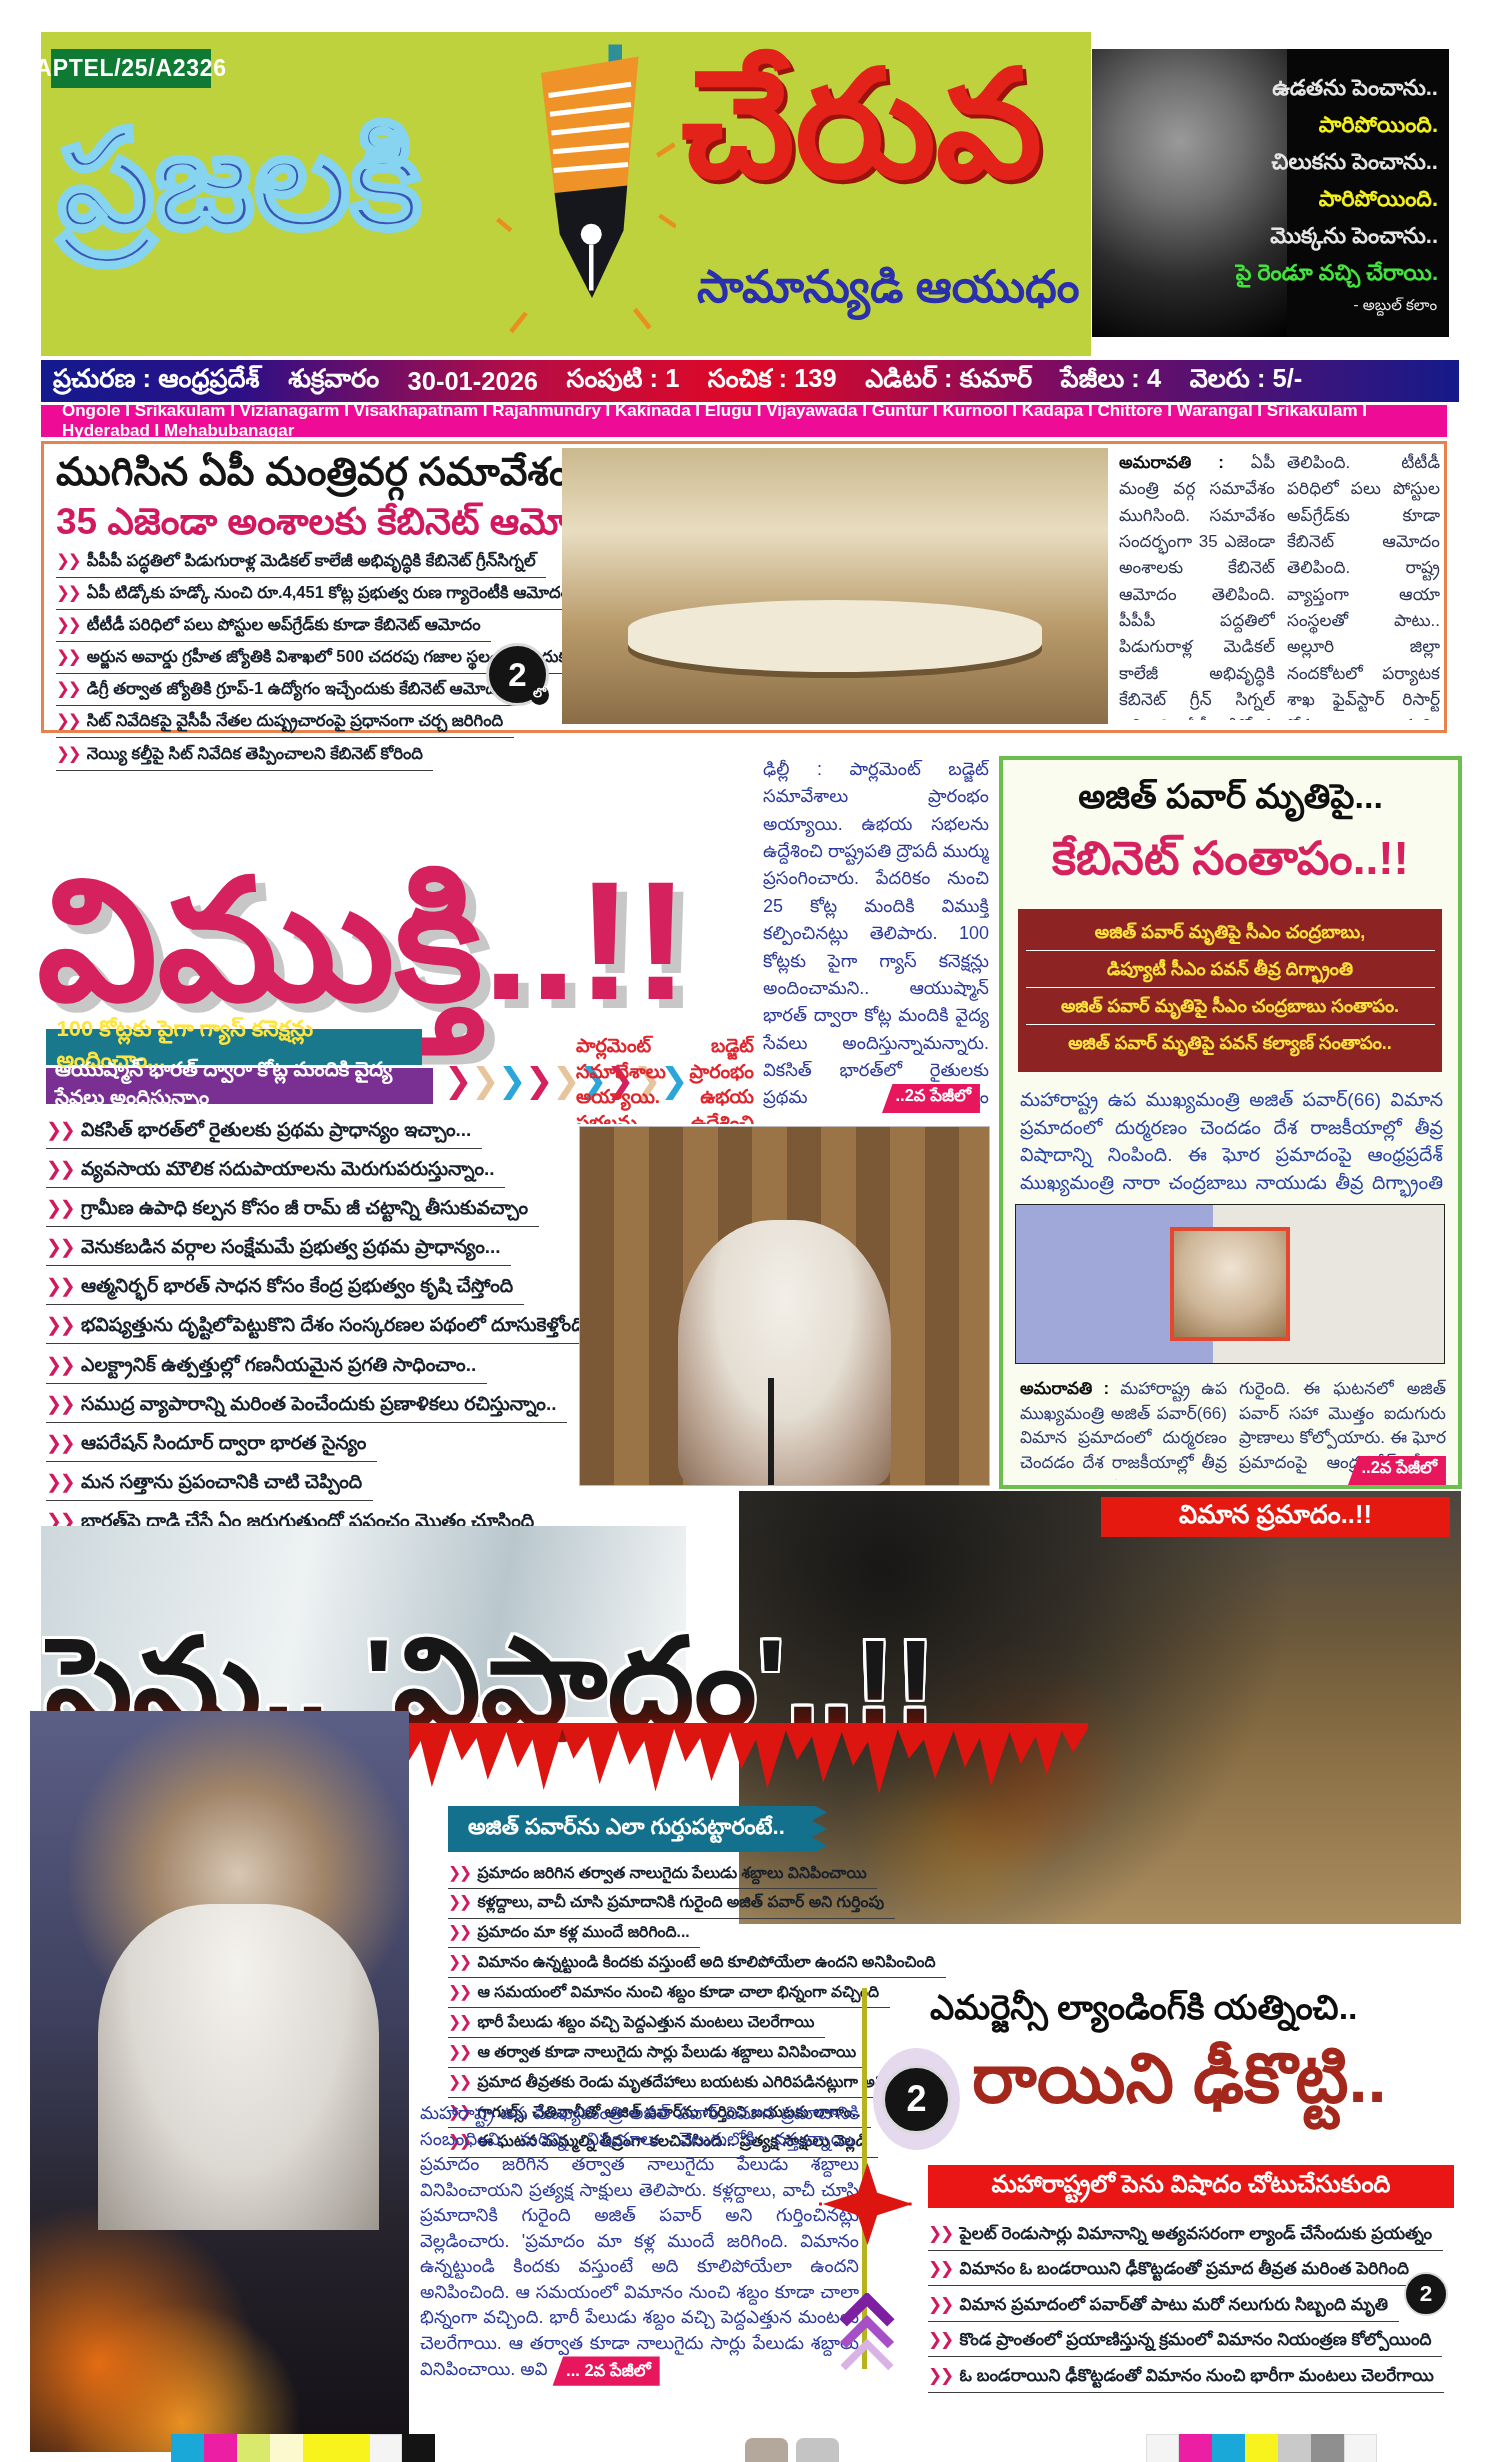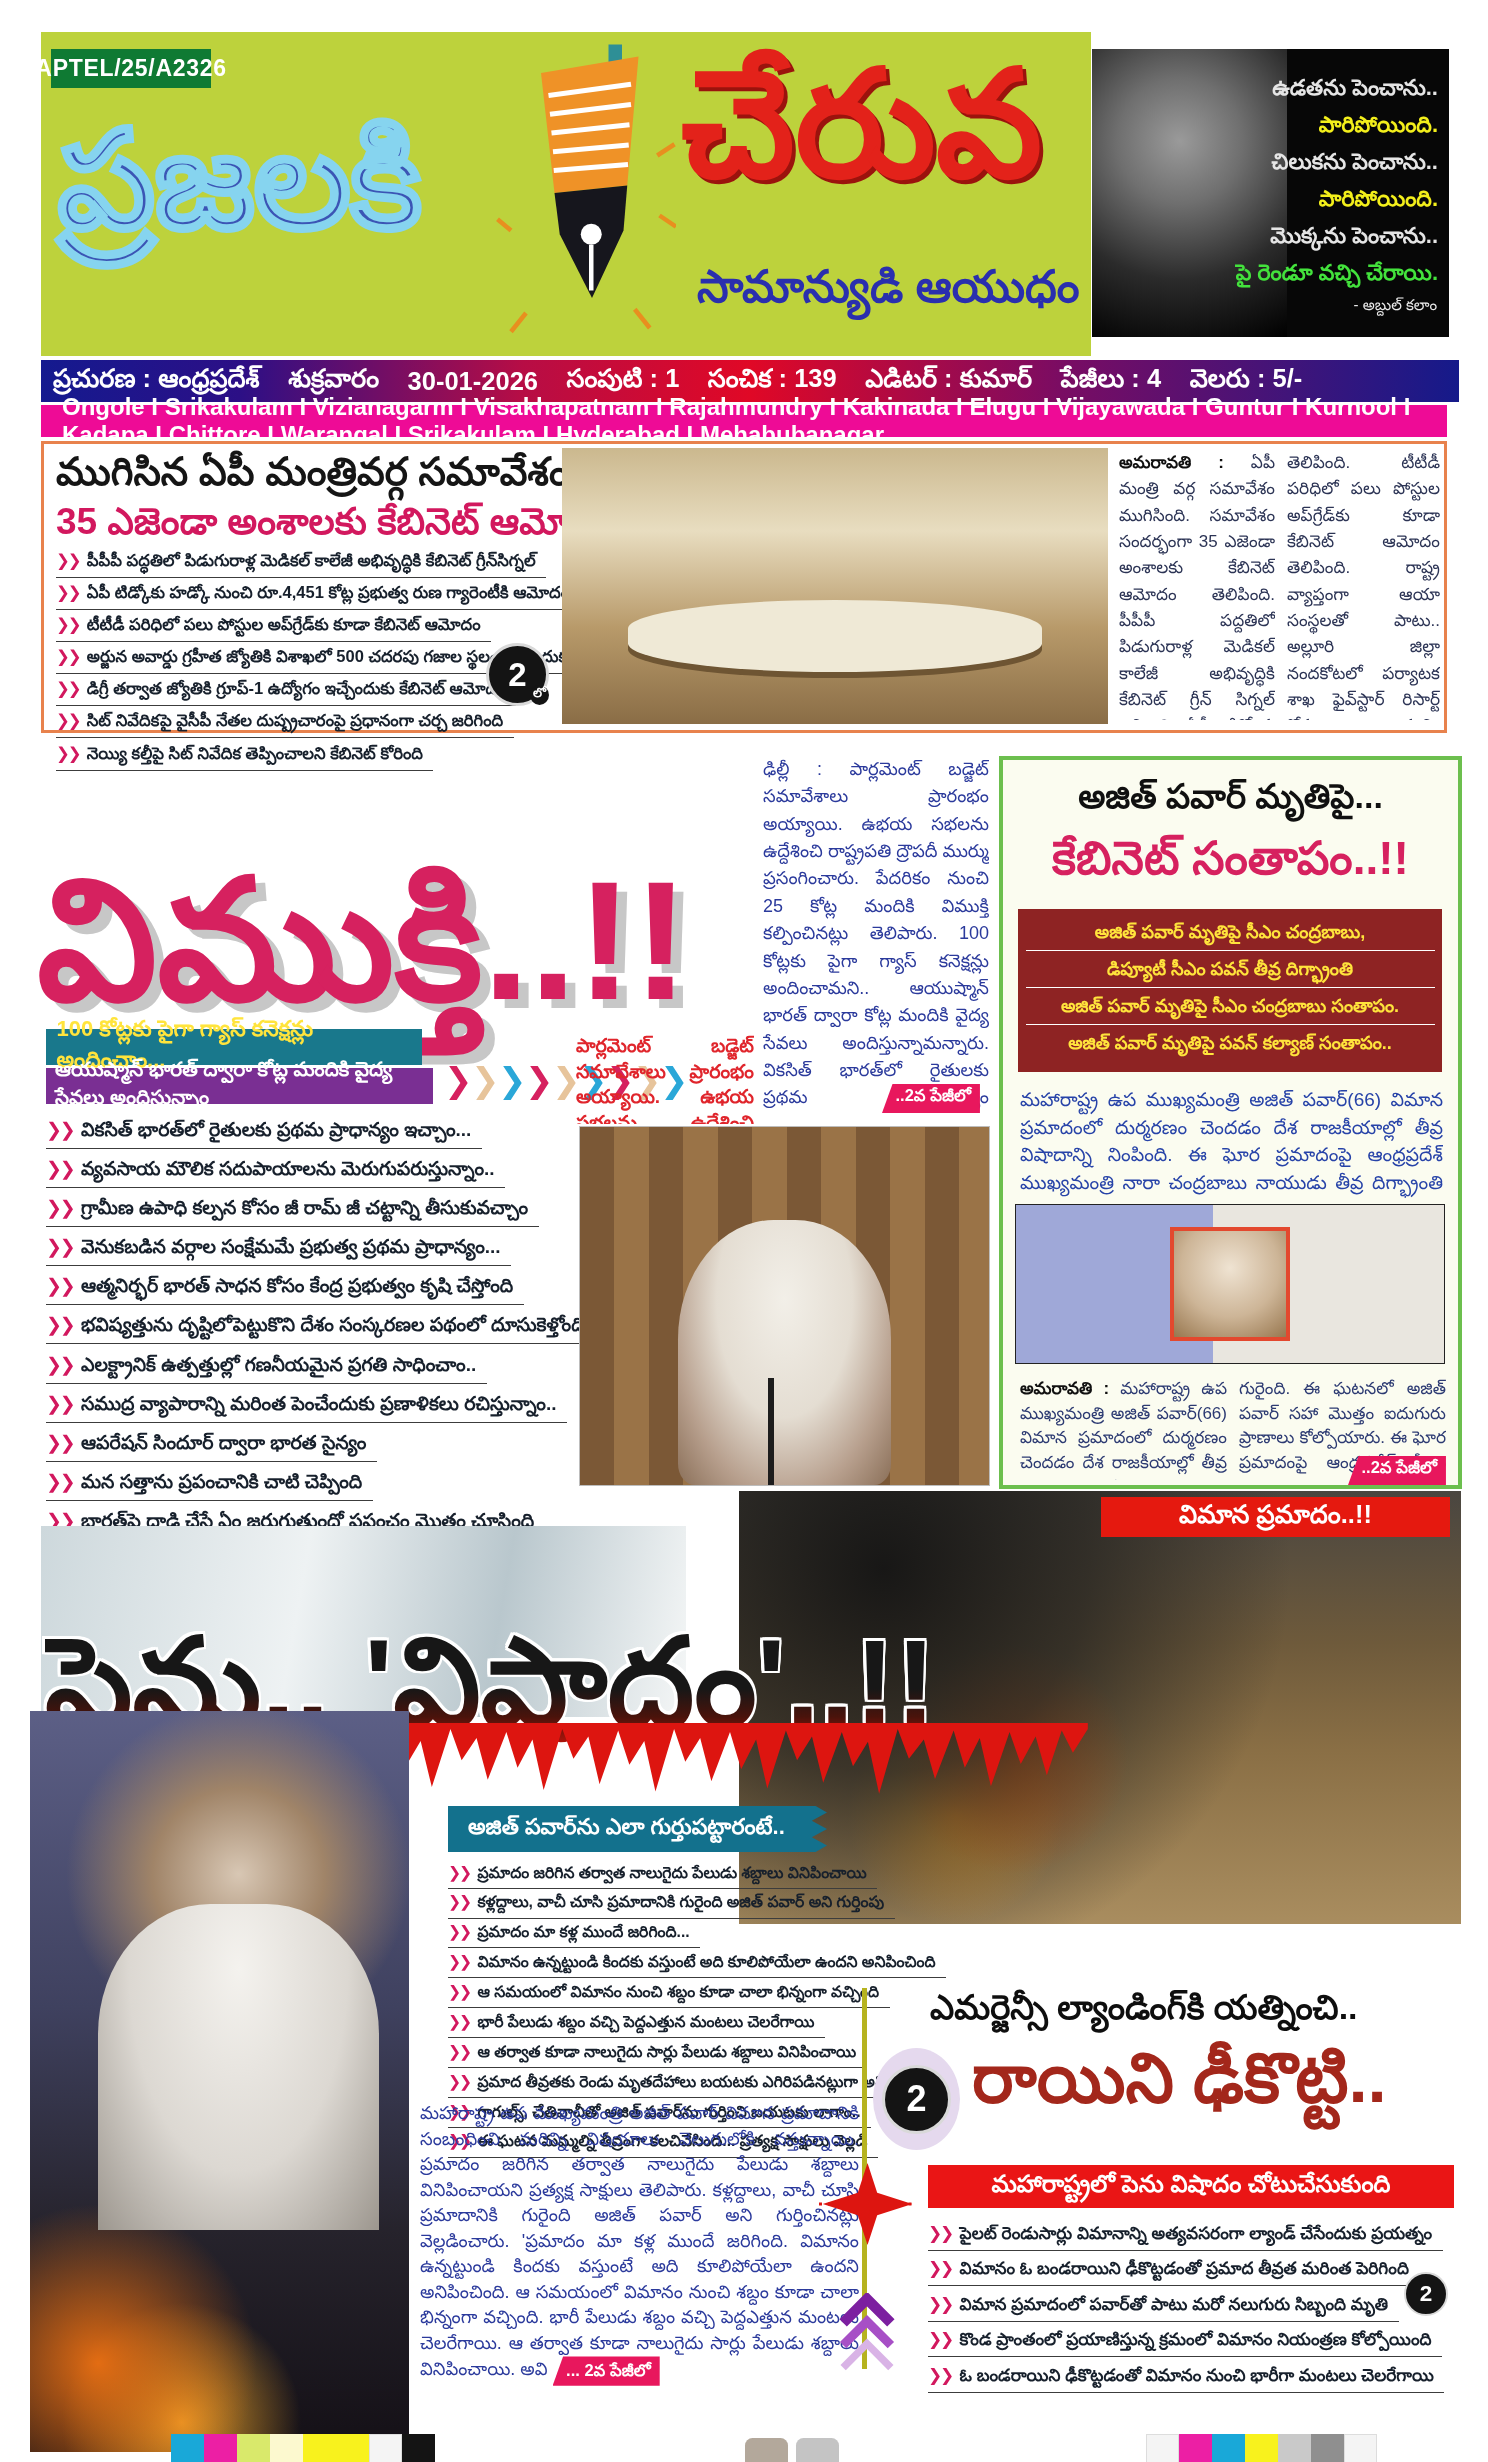--- a/index.html
+++ b/index.html
@@ -26,21 +26,21 @@
   .ql0,.ql2,.ql4{color:#e5e5e5;}
   .ql1,.ql3{color:#f3ef1b;}
   .ql5{color:#43e23c;}
   #kalam-author{left:225px;top:247px;width:120px;text-align:right;color:#e9e9e9;font-size:15px;}
 
   
   #infobar{left:41px;top:360px;width:1406px;height:42px;color:#fff;display:flex;align-items:center;
      justify-content:flex-start;gap:28.5px;font-size:25.5px;font-weight:bold;
      background:linear-gradient(90deg,#141a8f 0%,#2c0f86 14%,#b70d45 34%,#e00826 50%,#7a0c63 72%,#151a8a 100%);padding-left:12px;}
   #citiesbar{left:41px;top:405px;width:1406px;height:31.5px;background:#ee0b96;color:#fff;
-     font-size:24px;font-weight:bold;display:flex;align-items:center;padding-left:21px;box-sizing:border-box;}
+     font-size:17px;font-weight:bold;display:flex;align-items:center;padding-left:21px;box-sizing:border-box;}
 
   
   #a1-box{left:41px;top:441px;width:1406px;height:292px;border:3.7px solid #e8824d;background:#fff;box-sizing:border-box;}
   #a1-kicker{left:56px;top:450px;font-size:39px;font-weight:bold;color:#151515;}
   #a1-sub{left:56px;top:501px;font-size:37px;font-weight:bold;color:#d2185e;}
   .bul{display:table;border-bottom:1.5px solid #3c3c3c;padding:1.5px 10.5px 3px 0;
        font-weight:bold;color:#17202c;white-space:nowrap;}
   .bul .chev{color:#d2185e;margin-right:7.5px;letter-spacing:-2.2px;}
   #a1-bullets{left:56px;top:549px;width:495px;font-size:16.5px;}
   #a1-bullets .bul{margin-bottom:3.7px;font-size:16.5px;}

